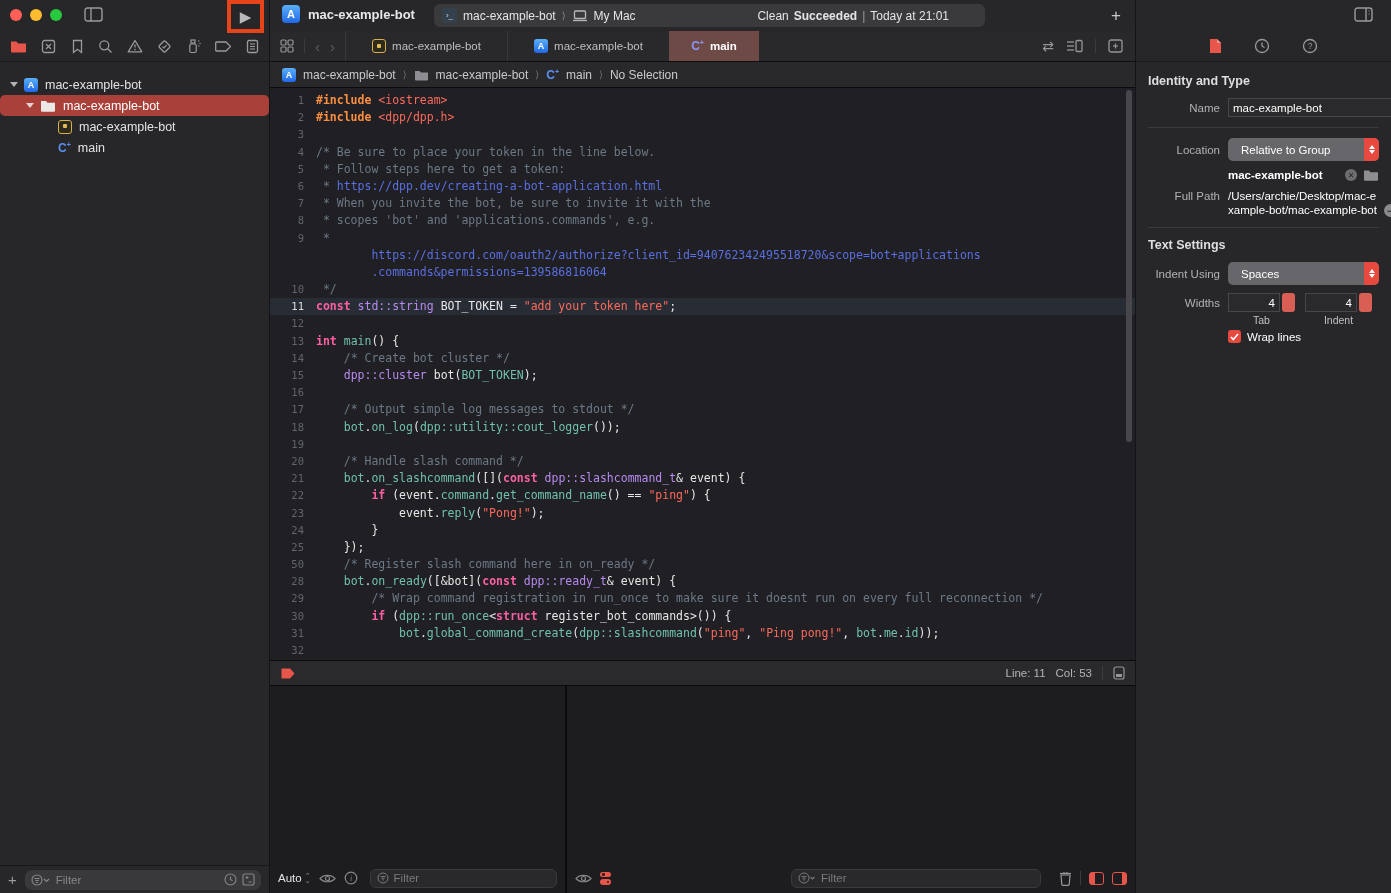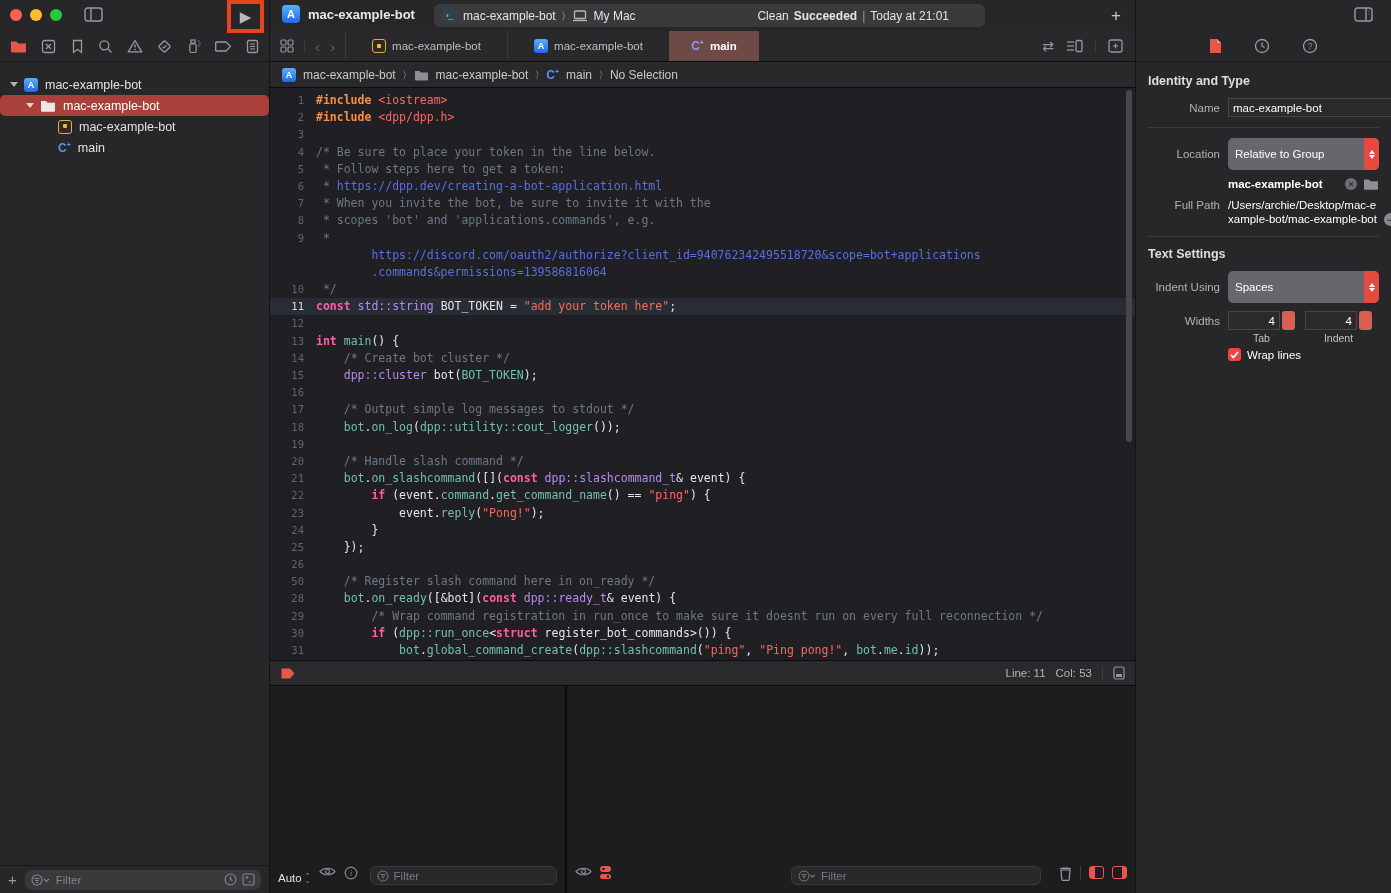--- a/index.html
+++ b/index.html
@@ -109,21 +109,21 @@
                   background:#47474b; border-radius:3px; }
   .editor-bar { height:26px; background:#2a2a2d; border-top:1px solid #0a0a0c;
                 border-bottom:1px solid #0a0a0c; display:flex; align-items:center; padding:0 10px; }
   .linecol { margin-left:auto; color:#b4b4b6; font-size:11.5px; display:flex; gap:10px;
              align-items:center; }
   .console-area { flex:1; display:flex; background:#1d1d1f; }
   .pane { position:relative; }
   .pane.vars { width:297px; border-right:2px solid #0c0c0e; }
   .pane.cons { flex:1; }
   .pane-controls { position:absolute; left:0; right:0; bottom:3px; height:24px; display:flex;
-                   padding:0 8px; gap:8px; }
+                   align-items:center; padding:0 8px; gap:8px; }
   .scope-btn { color:#e4e4e6; font-size:11.5px; display:flex; align-items:center; gap:3px; }
   .updown { display:flex; flex-direction:column; line-height:5px; font-size:7px; color:#9a9a9e; }
   .small-field { height:19px; background:#29292b; border:1px solid #3a3a3d; border-radius:6px;
                  display:flex; align-items:center; padding:0 6px; gap:5px; }
   .small-field input { background:transparent; border:none; outline:none; color:#d8d8da;
                        font-size:11.5px; width:100%; }
   .small-field input::placeholder { color:#7a7a7e; }
   .vars-field { flex:1; margin-left:4px; }
   .cons-field { width:250px; margin-left:auto; }
   .red-toggles { display:flex; flex-direction:column; gap:2px; }
@@ -138,22 +138,22 @@
                            background:#e8564b; }
 
   
   .inspector { width:255px; background:#27272a; padding:8px 12px 0 12px; font-size:11.5px; }
   .insp-header { font-weight:bold; font-size:12.5px; color:#dedee0; margin:4px 0 10px 0; }
   .insp-row { display:flex; align-items:center; margin-bottom:8px; }
   .insp-label { width:80px; text-align:right; color:#b2b2b4; padding-right:8px; flex:0 0 auto; }
   .insp-label.top { align-self:flex-start; padding-top:1px; }
   .text-input { flex:1; height:19px; background:#2a2a2c; border:1px solid #474749; color:#fff;
                 font-size:11.5px; padding:0 4px; outline:none; font-family:"Liberation Sans",sans-serif; }
-  .select { flex:1; height:32px; background:#67676b; border-radius:5px; color:#fff; display:flex;
-            align-items:center; padding-left:7px; position:relative; overflow:hidden; }
+  .select { flex:1; height:23px; background:#67676b; border-radius:5px; color:#fff; display:flex;
+            align-items:center; padding-left:13px; position:relative; overflow:hidden; }
   .select .cap { position:absolute; right:0; top:0; bottom:0; width:15px; background:#e8493f;
                  display:flex; flex-direction:column; align-items:center; justify-content:center; gap:1px; }
   .cap .tri-up { width:0; height:0; border-left:3px solid transparent; border-right:3px solid transparent;
                  border-bottom:4px solid #fff; }
   .cap .tri-dn { width:0; height:0; border-left:3px solid transparent; border-right:3px solid transparent;
                  border-top:4px solid #fff; }
   .group-row { display:flex; align-items:center; gap:6px; }
   .group-row .gname { color:#fff; flex:1; }
   .fullpath { color:#fff; width:152px; word-break:break-all; line-height:14px; }
   .insp-divider { height:1px; background:#3a3a3d; margin:10px 0 10px 0; }
@@ -460,21 +460,20 @@
             <div class="code-row"><span class="gut">16</span><span class="code-text"></span></div>
             <div class="code-row"><span class="gut">17</span><span class="code-text"><span class="tok-pl">    </span><span class="tok-com">/* Output simple log messages to stdout */</span></span></div>
             <div class="code-row"><span class="gut">18</span><span class="code-text"><span class="tok-pl">    </span><span class="tok-fn">bot</span><span class="tok-pl">.</span><span class="tok-fn">on_log</span><span class="tok-pl">(</span><span class="tok-fn">dpp::utility::cout_logger</span><span class="tok-pl">());</span></span></div>
             <div class="code-row"><span class="gut">19</span><span class="code-text"></span></div>
             <div class="code-row"><span class="gut">20</span><span class="code-text"><span class="tok-pl">    </span><span class="tok-com">/* Handle slash command */</span></span></div>
             <div class="code-row"><span class="gut">21</span><span class="code-text"><span class="tok-pl">    </span><span class="tok-fn">bot</span><span class="tok-pl">.</span><span class="tok-fn">on_slashcommand</span><span class="tok-pl">([](</span><span class="tok-kw">const</span><span class="tok-pl"> </span><span class="tok-ty">dpp::slashcommand_t</span><span class="tok-pl">&amp; event) {</span></span></div>
             <div class="code-row"><span class="gut">22</span><span class="code-text"><span class="tok-pl">        </span><span class="tok-kw">if</span><span class="tok-pl"> (event.</span><span class="tok-fn">command</span><span class="tok-pl">.</span><span class="tok-fn">get_command_name</span><span class="tok-pl">() == </span><span class="tok-str">"ping"</span><span class="tok-pl">) {</span></span></div>
             <div class="code-row"><span class="gut">23</span><span class="code-text"><span class="tok-pl">            event.</span><span class="tok-fn">reply</span><span class="tok-pl">(</span><span class="tok-str">"Pong!"</span><span class="tok-pl">);</span></span></div>
             <div class="code-row"><span class="gut">24</span><span class="code-text"><span class="tok-pl">        }</span></span></div>
             <div class="code-row"><span class="gut">25</span><span class="code-text"><span class="tok-pl">    });</span></span></div>
-            <div class="code-row"><span class="gut">26</span><span class="code-text"></span></div>
             <div class="code-row"><span class="gut">50</span><span class="code-text"><span class="tok-pl">    </span><span class="tok-com">/* Register slash command here in on_ready */</span></span></div>
             <div class="code-row"><span class="gut">28</span><span class="code-text"><span class="tok-pl">    </span><span class="tok-fn">bot</span><span class="tok-pl">.</span><span class="tok-fn">on_ready</span><span class="tok-pl">([&amp;bot](</span><span class="tok-kw">const</span><span class="tok-pl"> </span><span class="tok-ty">dpp::ready_t</span><span class="tok-pl">&amp; event) {</span></span></div>
             <div class="code-row"><span class="gut">29</span><span class="code-text"><span class="tok-pl">        </span><span class="tok-com">/* Wrap command registration in run_once to make sure it doesnt run on every full reconnection */</span></span></div>
             <div class="code-row"><span class="gut">30</span><span class="code-text"><span class="tok-pl">        </span><span class="tok-kw">if</span><span class="tok-pl"> (</span><span class="tok-fn">dpp::run_once</span><span class="tok-pl">&lt;</span><span class="tok-kw">struct</span><span class="tok-pl"> register_bot_commands&gt;()) {</span></span></div>
             <div class="code-row"><span class="gut">31</span><span class="code-text"><span class="tok-pl">            </span><span class="tok-fn">bot</span><span class="tok-pl">.</span><span class="tok-fn">global_command_create</span><span class="tok-pl">(</span><span class="tok-fn">dpp::slashcommand</span><span class="tok-pl">(</span><span class="tok-str">"ping"</span><span class="tok-pl">, </span><span class="tok-str">"Ping pong!"</span><span class="tok-pl">, </span><span class="tok-fn">bot</span><span class="tok-pl">.</span><span class="tok-fn">me</span><span class="tok-pl">.</span><span class="tok-fn">id</span><span class="tok-pl">));</span></span></div>
             <div class="code-row"><span class="gut">32</span><span class="code-text"></span></div>
           </div>
         <div class="scroll-thumb"></div>
       </div>
 

